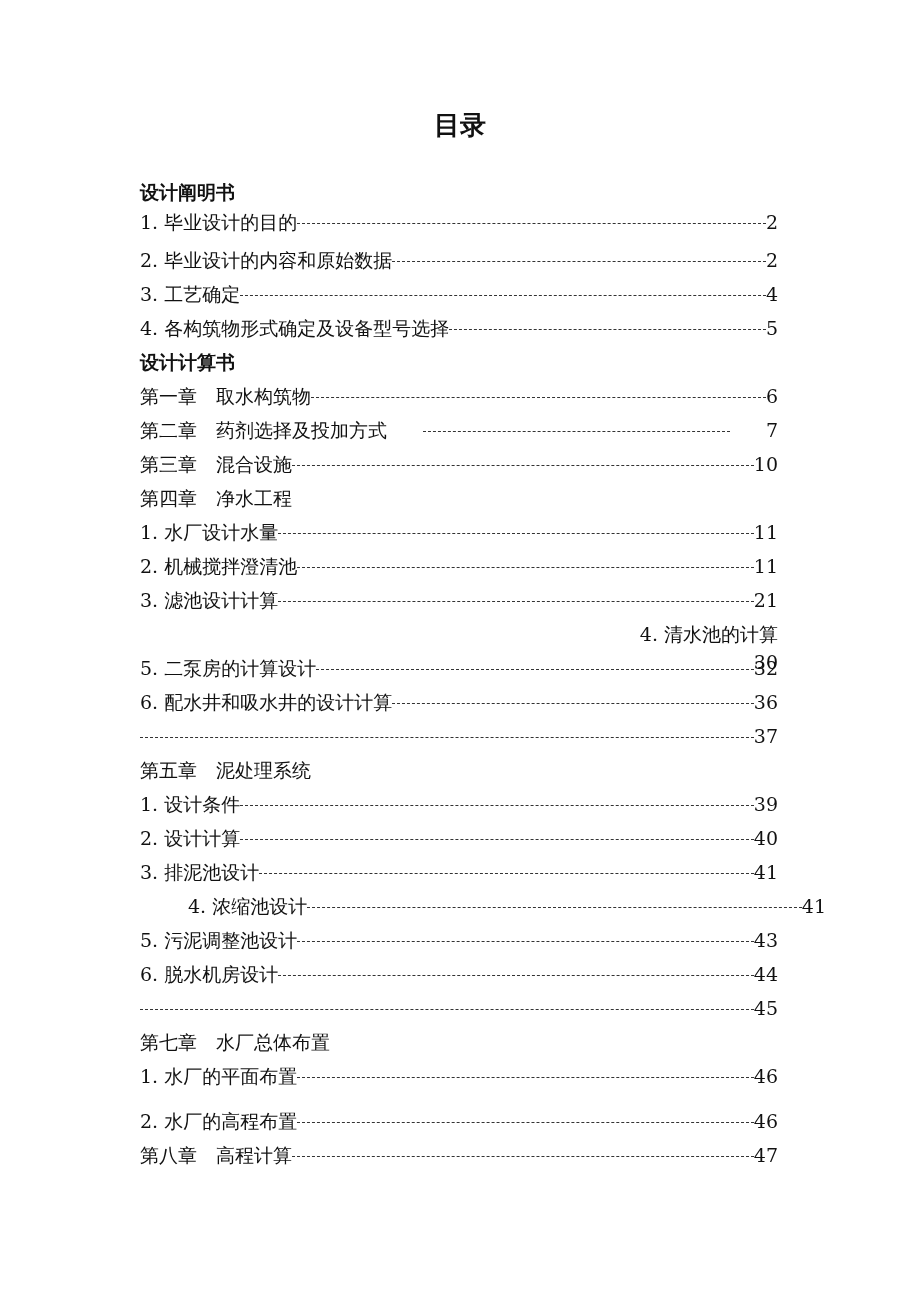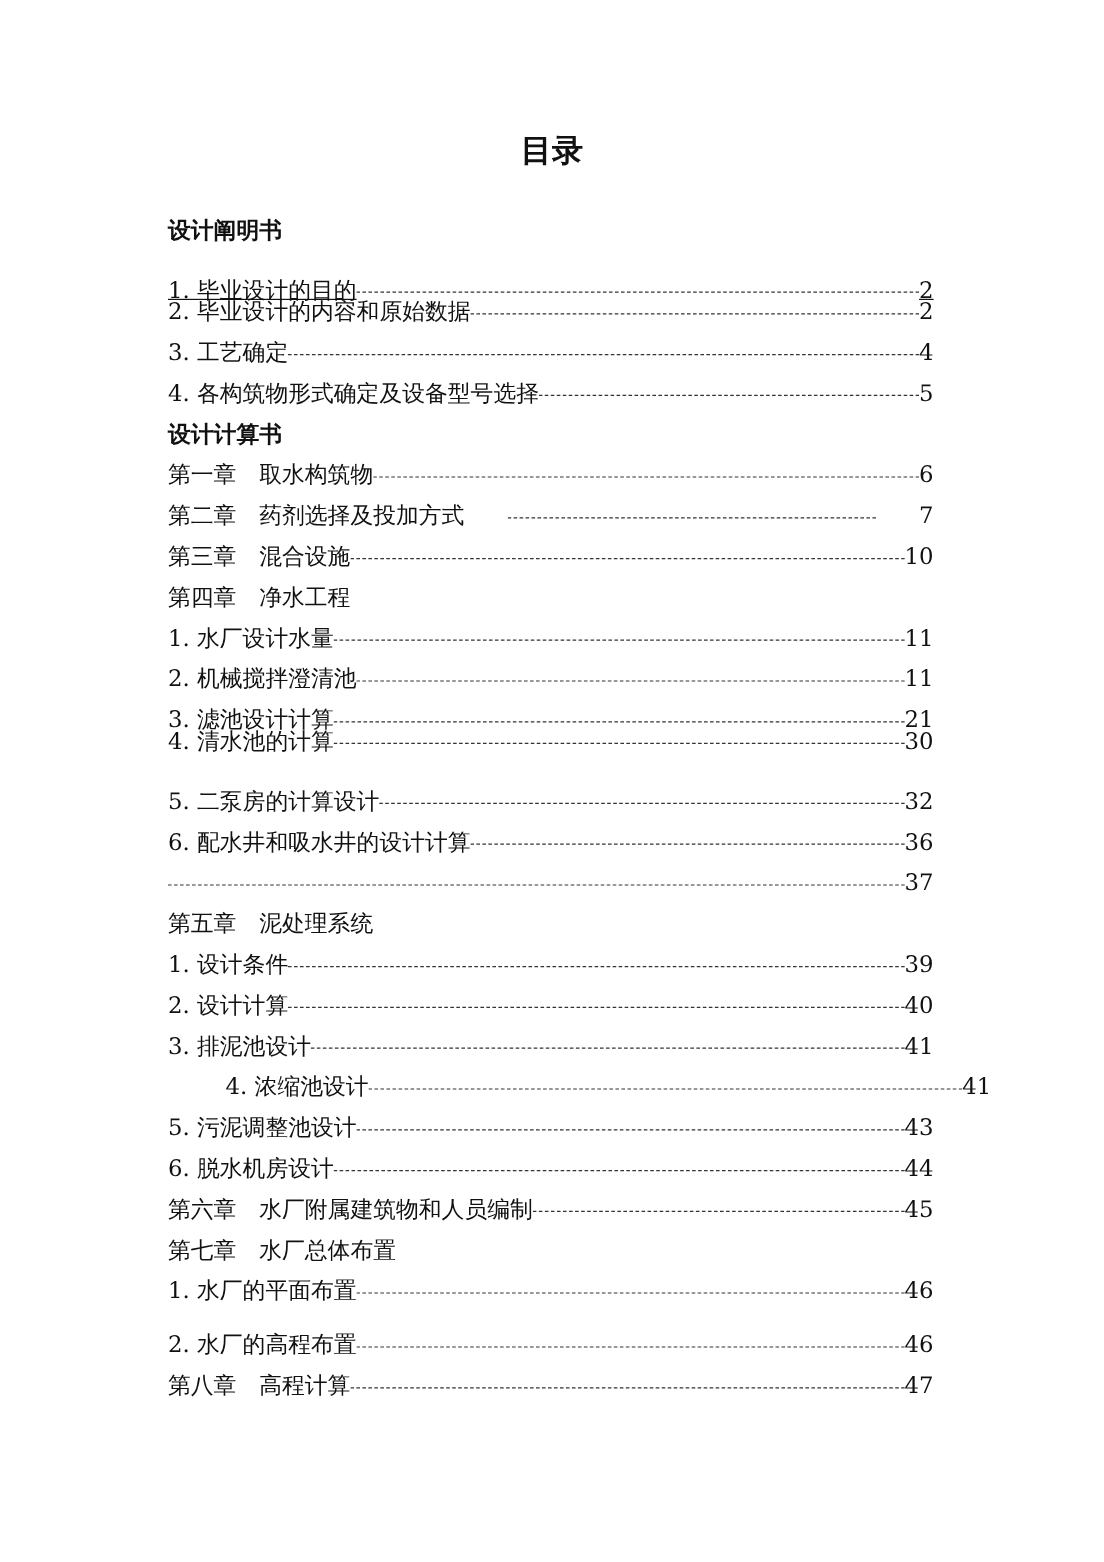--- a/index.html
+++ b/index.html
@@ -18,21 +18,21 @@
   </style>
 </head>
 <body>
 
 <div class="title">目录</div>
 
 <div id="toc">
     <div class="row section" style="top: 178px;">
       <span class="label">设计阐明书</span>
     </div>
-    <div class="row" style="top: 228px; text-decoration: underline;">
+    <div class="row" style="top: 208px;">
       <span class="label">1.  毕业设计的目的</span>
       <span class="leader"></span>
       <span class="page">2</span>
     </div>
     <div class="row" style="top: 246px;">
       <span class="label">2.  毕业设计的内容和原始数据</span>
       <span class="leader"></span>
       <span class="page">2</span>
     </div>
     <div class="row" style="top: 280px;">
@@ -74,21 +74,21 @@
     <div class="row" style="top: 552px;">
       <span class="label">2.  机械搅拌澄清池</span>
       <span class="leader"></span>
       <span class="page">11</span>
     </div>
     <div class="row" style="top: 586px;">
       <span class="label">3.  滤池设计计算</span>
       <span class="leader"></span>
       <span class="page">21</span>
     </div>
-    <div class="row" style="top: 604px;">
+    <div class="row" style="top: 620px; flex-direction: column;">
       <span class="label">4.  清水池的计算</span>
       <span class="leader"></span>
       <span class="page">30</span>
     </div>
     <div class="row" style="top: 654px;">
       <span class="label">5.  二泵房的计算设计</span>
       <span class="leader"></span>
       <span class="page">32</span>
     </div>
     <div class="row" style="top: 688px;">
@@ -127,21 +127,20 @@
       <span class="label">5.  污泥调整池设计</span>
       <span class="leader"></span>
       <span class="page">43</span>
     </div>
     <div class="row" style="top: 960px;">
       <span class="label">6.  脱水机房设计</span>
       <span class="leader"></span>
       <span class="page">44</span>
     </div>
     <div class="row" style="top: 994px;">
-      <span class="label">第六章　水厂附属建筑物和人员编制</span>
       <span class="leader"></span>
       <span class="page">45</span>
     </div>
     <div class="row" style="top: 1028px;">
       <span class="label">第七章　水厂总体布置</span>
     </div>
     <div class="row" style="top: 1062px;">
       <span class="label">1.  水厂的平面布置</span>
       <span class="leader"></span>
       <span class="page">46</span>

